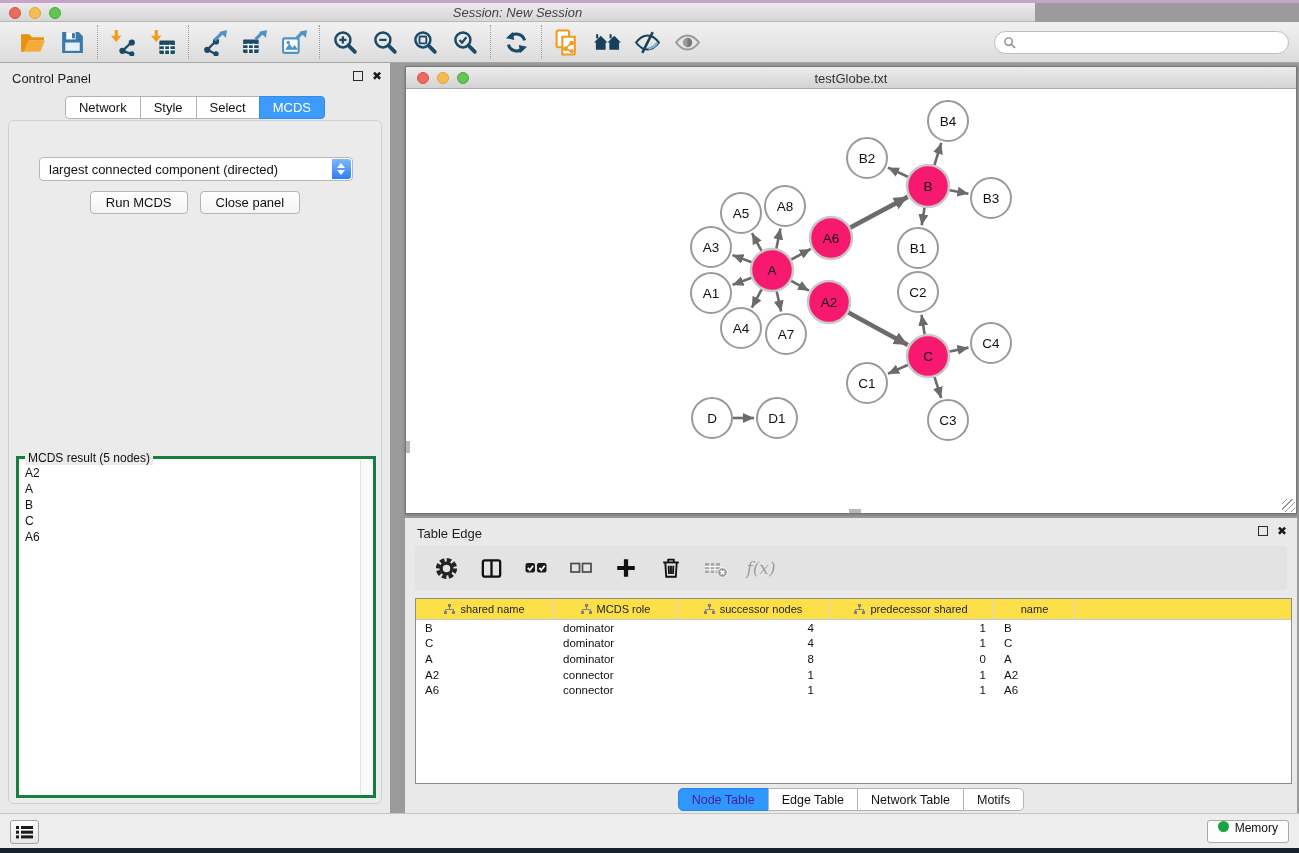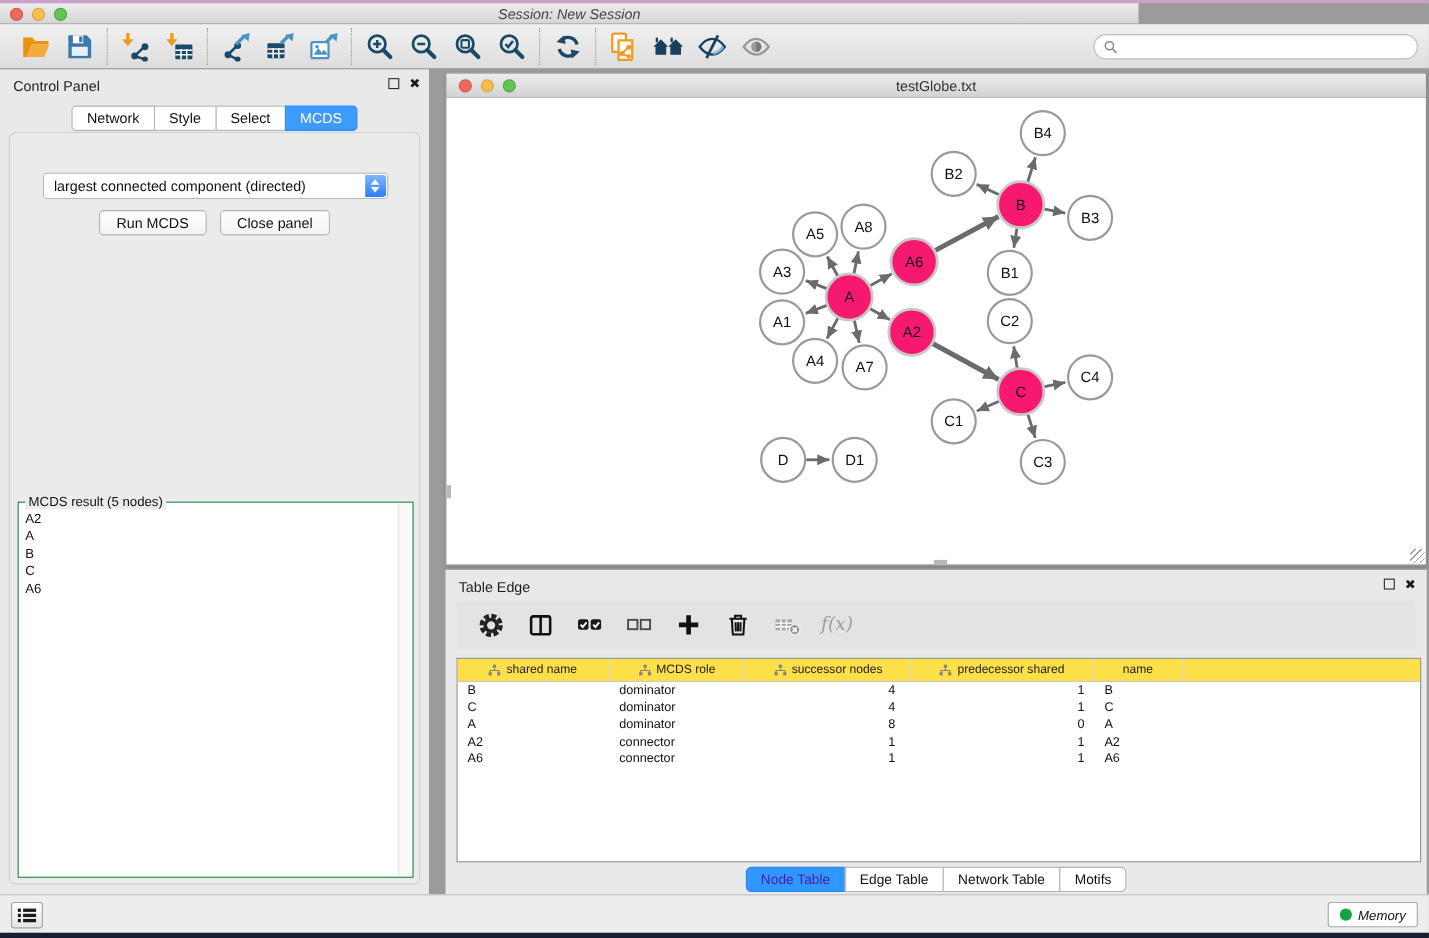--- a/index.html
+++ b/index.html
@@ -55,21 +55,21 @@
   .stepper { position:absolute; right:1px; top:1px; width:19px; height:20px;
     background:linear-gradient(#7db8fa,#2f7df6); border-radius:0 3px 3px 0; }
   .stepper .up { position:absolute; left:5px; top:4px; width:0; height:0;
     border-left:4.5px solid transparent; border-right:4.5px solid transparent; border-bottom:5px solid #fff; }
   .stepper .down { position:absolute; left:5px; bottom:4px; width:0; height:0;
     border-left:4.5px solid transparent; border-right:4.5px solid transparent; border-top:5px solid #fff; }
   .cp-buttons { position:absolute; left:0; top:70px; width:100%; display:flex; justify-content:center; gap:12px; }
   .btn { height:23px; padding:0 15px; background:linear-gradient(#ffffff,#f3f3f3);
     border:1px solid #b5b5b5; border-radius:4px; font-size:13px; color:#111; font-family:inherit; }
   .fieldset-box { position:absolute; left:7px; top:335px; width:360px; height:342px;
-    border:1px solid #15803d; background:#fff; }
+    border:3px solid #15803d; background:#fff; }
   .legend-label { position:absolute; left:6px; top:-8px; background:#ebebeb; padding:0 3px;
     font-size:12px; color:#111; }
   .result-list { position:absolute; left:0; top:2px; width:100%; height:calc(100% - 2px);
     padding:4px 6px; font-size:12px; color:#111; }
   .result-item { line-height:16px; }
   .vscroll { position:absolute; right:1px; top:1px; width:12px; height:calc(100% - 2px);
     background:#fafafa; border-left:1px solid #e3e3e3; }
 
   
   .netwin { position:absolute; left:405px; top:66px; width:892px; height:448px;
@@ -114,21 +114,21 @@
   .btab.active { background:#2f97ff; border-color:#2787ef; color:#4c1d95; }
 
   
   .statusbar { position:absolute; left:0; top:813px; width:1299px; height:35px;
     background:#ededed; border-top:1px solid #c4c4c4; }
   .listbtn { position:absolute; left:10px; top:6px; width:29px; height:24px;
     background:linear-gradient(#fdfdfd,#e6e6e6); border:1px solid #a2a2a2; border-radius:3px;
     display:flex; align-items:center; justify-content:center; }
   .membtn { position:absolute; right:10px; top:6px; height:23px; padding:0 10px;
     background:#fdfdfd; border:1px solid #a8a8a8; border-radius:3px;
-    display:flex; align-items:center; gap:6px; font-size:12px; color:#111;font-style:italic; }
+    display:flex; align-items:flex-start; gap:6px; font-size:12px; color:#111; }
   .memdot { width:11px; height:11px; border-radius:50%; background:#17a341; }
   .dark-strip { position:absolute; left:0; top:848px; width:1299px; height:5px; background:#16202c; }
 </style>
 </head>
 <body>
 
 <div class="titlebar">
   <div class="purple-strip"></div>
   <div class="lights">
     <span class="light red"></span>

